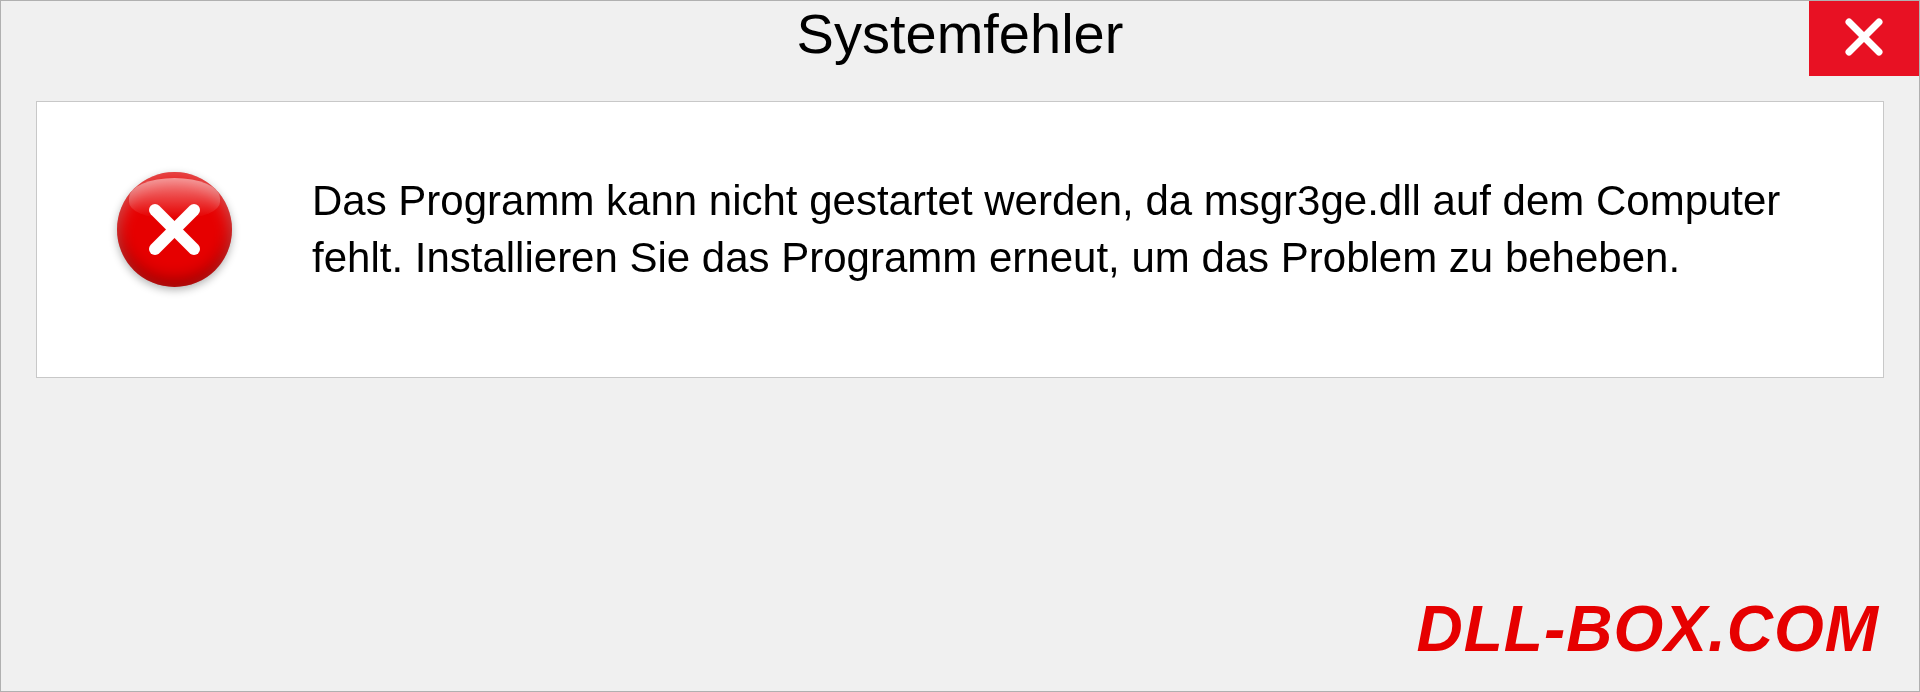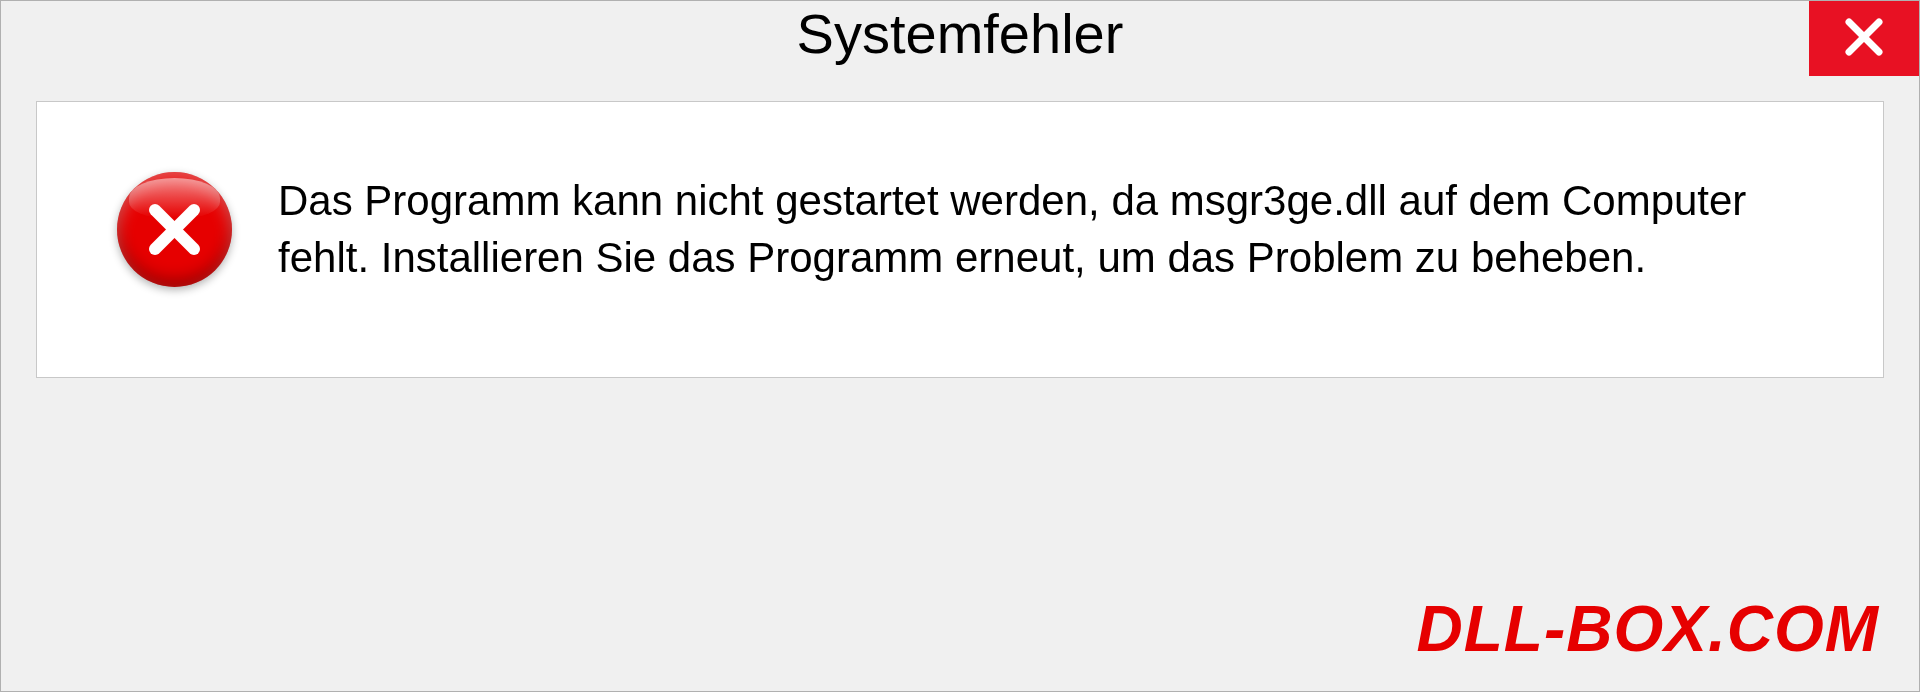--- a/index.html
+++ b/index.html
@@ -43,21 +43,21 @@
       width: 40px;
       height: 40px;
     }
     .content-box {
       margin: 10px 35px 0 35px;
       background: #ffffff;
       border: 1px solid #c8c8c8;
       padding: 70px 60px 90px 80px;
       display: flex;
       align-items: center;
-      gap: 46px;
+      gap: 80px;
     }
     .error-circle {
       flex-shrink: 0;
       width: 115px;
       height: 115px;
       border-radius: 50%;
       background: #e60000;
       box-shadow: inset 0 8px 15px rgba(255,255,255,0.3), inset 0 -8px 15px rgba(0,0,0,0.3), 0 3px 8px rgba(0,0,0,0.3);
       display: flex;
       align-items: center;

